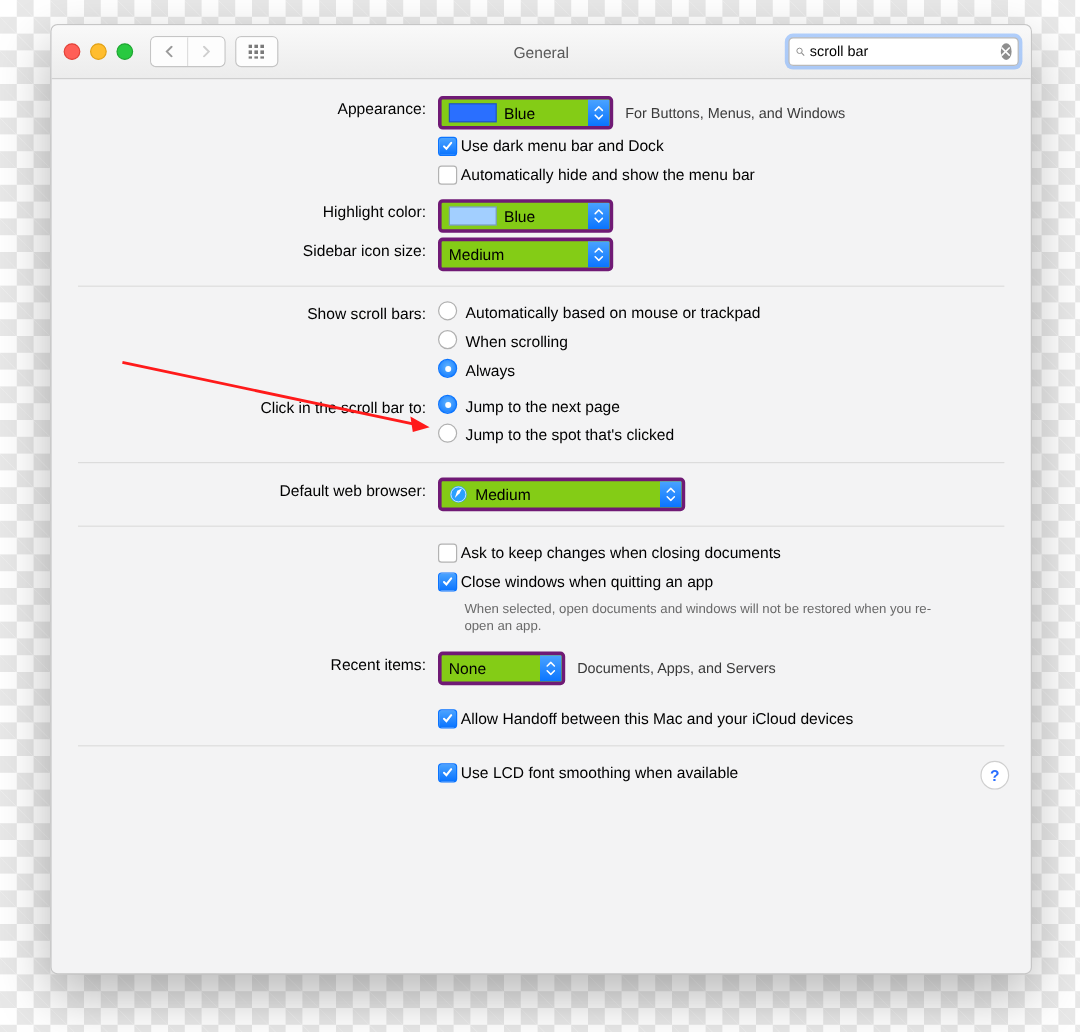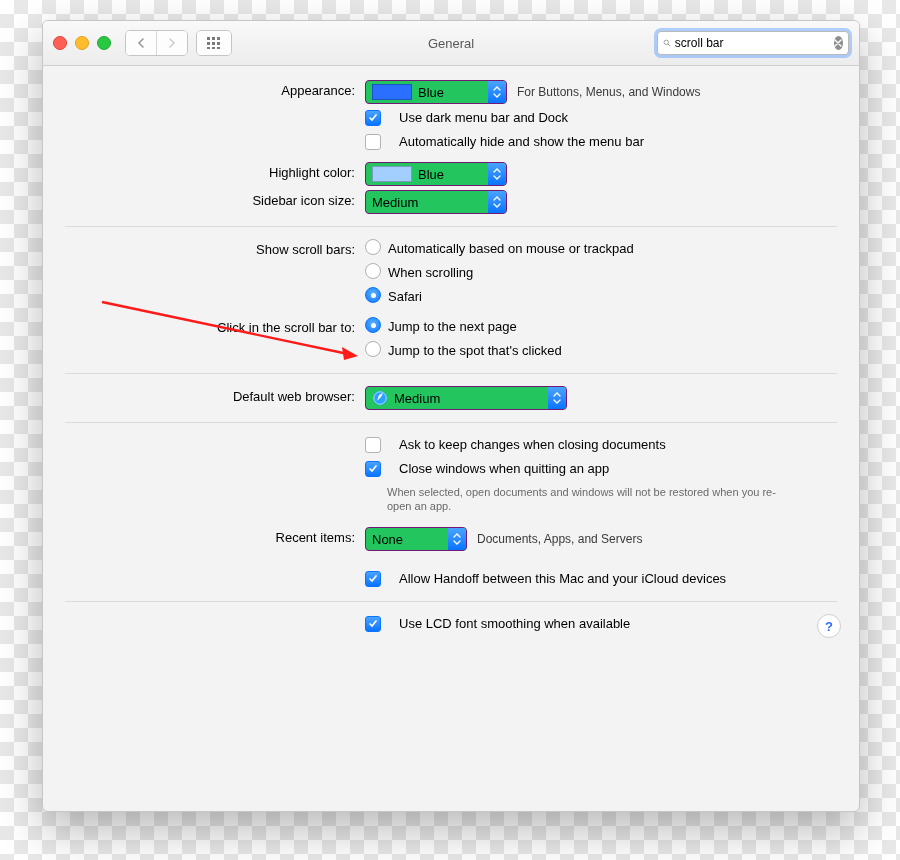--- a/index.html
+++ b/index.html
@@ -42,32 +42,32 @@
   .search input{border:none;outline:none;flex:1;font-size:12px;padding:0 4px;background:transparent}
   .xclear{width:14px;height:14px;border-radius:50%;background:#8e8e8e;display:flex;align-items:center;justify-content:center}
   .xclear svg{display:block}
 
   .content{padding:10px 22px 16px 22px;font-size:13px;color:#000;position:relative}
   .row{display:flex;align-items:flex-start;margin:4px 0}
   .lab{width:290px;text-align:right;padding-right:10px;line-height:22px;color:#000}
   .controls{flex:1;display:flex;flex-direction:column;gap:4px}
   hr{border:none;border-top:1px solid #dcdcdc;margin:12px 0}
 
-  .popup{display:inline-flex;height:22px;border:1px solid #701a75;border-radius:4px;background:#22c55e;overflow:hidden;min-width:100px}
+  .popup{display:inline-flex;height:22px;border:3px solid #701a75;border-radius:4px;background:#84cc16;overflow:hidden;min-width:100px}
   .popup .val{flex:1;display:flex;align-items:center;padding:0 6px;gap:6px;font-size:13px}
   .popup .end{width:18px;background:linear-gradient(#4aa3ff,#0a74ff);display:flex;align-items:center;justify-content:center}
   .end svg{display:block}
   .swatch{width:38px;height:14px;border:1px solid rgba(0,0,0,.25)}
   .swatch.blue{background:#2a6fff}
   .swatch.hl{background:#a2cfff}
 
   .note{color:#3a3a3a;font-size:12px}
   .help{color:#6a6a6a;font-size:11px;line-height:14px;max-width:400px}
 
-  .chk{display:flex;align-items:center;gap:18px;line-height:20px}
+  .chk{display:flex;align-items:center;gap:3px;line-height:20px}
   .cbox{width:14px;height:14px;border:1px solid #b2b2b2;border-radius:3px;background:#fff;display:flex;align-items:center;justify-content:center}
   .cbox.on{background:linear-gradient(#4aa3ff,#0a74ff);border-color:#0a74ff}
   .cbox.on svg{display:block}
   .cbox svg{display:none}
 
   .radio{display:flex;gap:7px;line-height:20px}
   .rcirc{width:14px;height:14px;border-radius:50%;border:1px solid #b0b0b0;background:#fff;display:flex;align-items:center;justify-content:center}
   .rcirc.on{background:radial-gradient(circle at 50% 40%,#5fb3ff,#0a74ff);border-color:#0a74ff}
   .rcirc.on::after{content:"";width:5px;height:5px;border-radius:50%;background:#fff}
 
@@ -215,21 +215,21 @@
         <label class="radio">
             <span class="rcirc"></span>
             <span>Automatically based on mouse or trackpad</span>
           </label>
         <label class="radio">
             <span class="rcirc"></span>
             <span>When scrolling</span>
           </label>
         <label class="radio">
             <span class="rcirc on"></span>
-            <span>Safari</span>
+            <span>Always</span>
           </label>
       </div>
     </div>
 
     <div class="row" style="margin-top:10px">
       <div class="lab">Click in the scroll bar to:</div>
       <div class="controls">
         <label class="radio">
             <span class="rcirc on"></span>
             <span>Jump to the next page</span>

